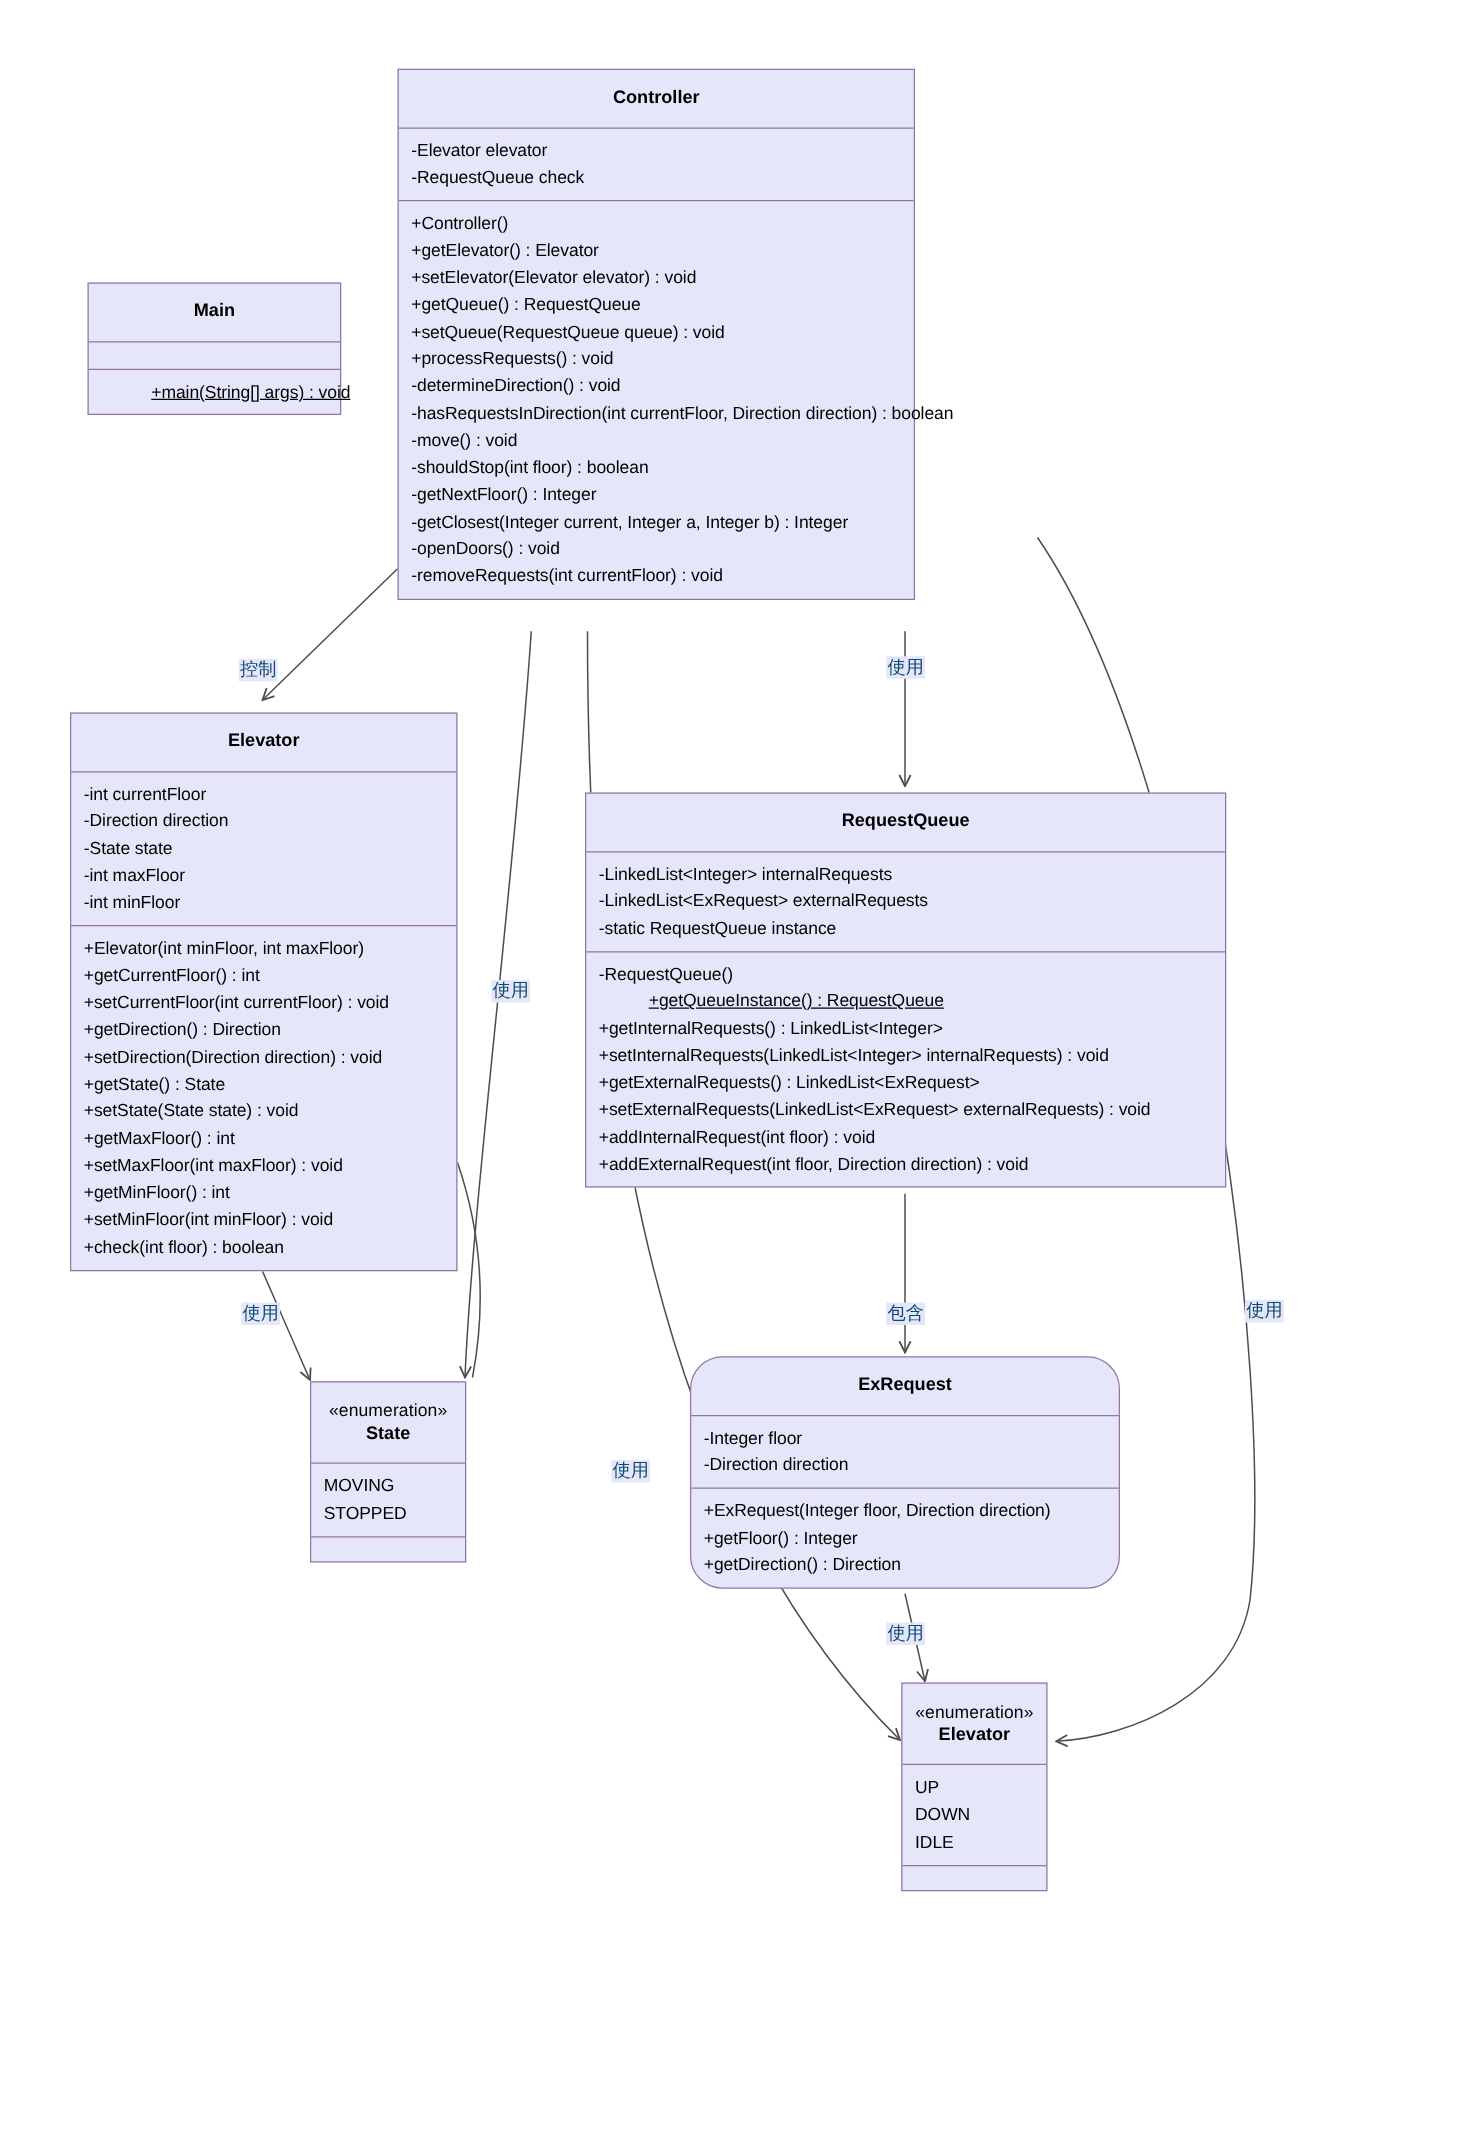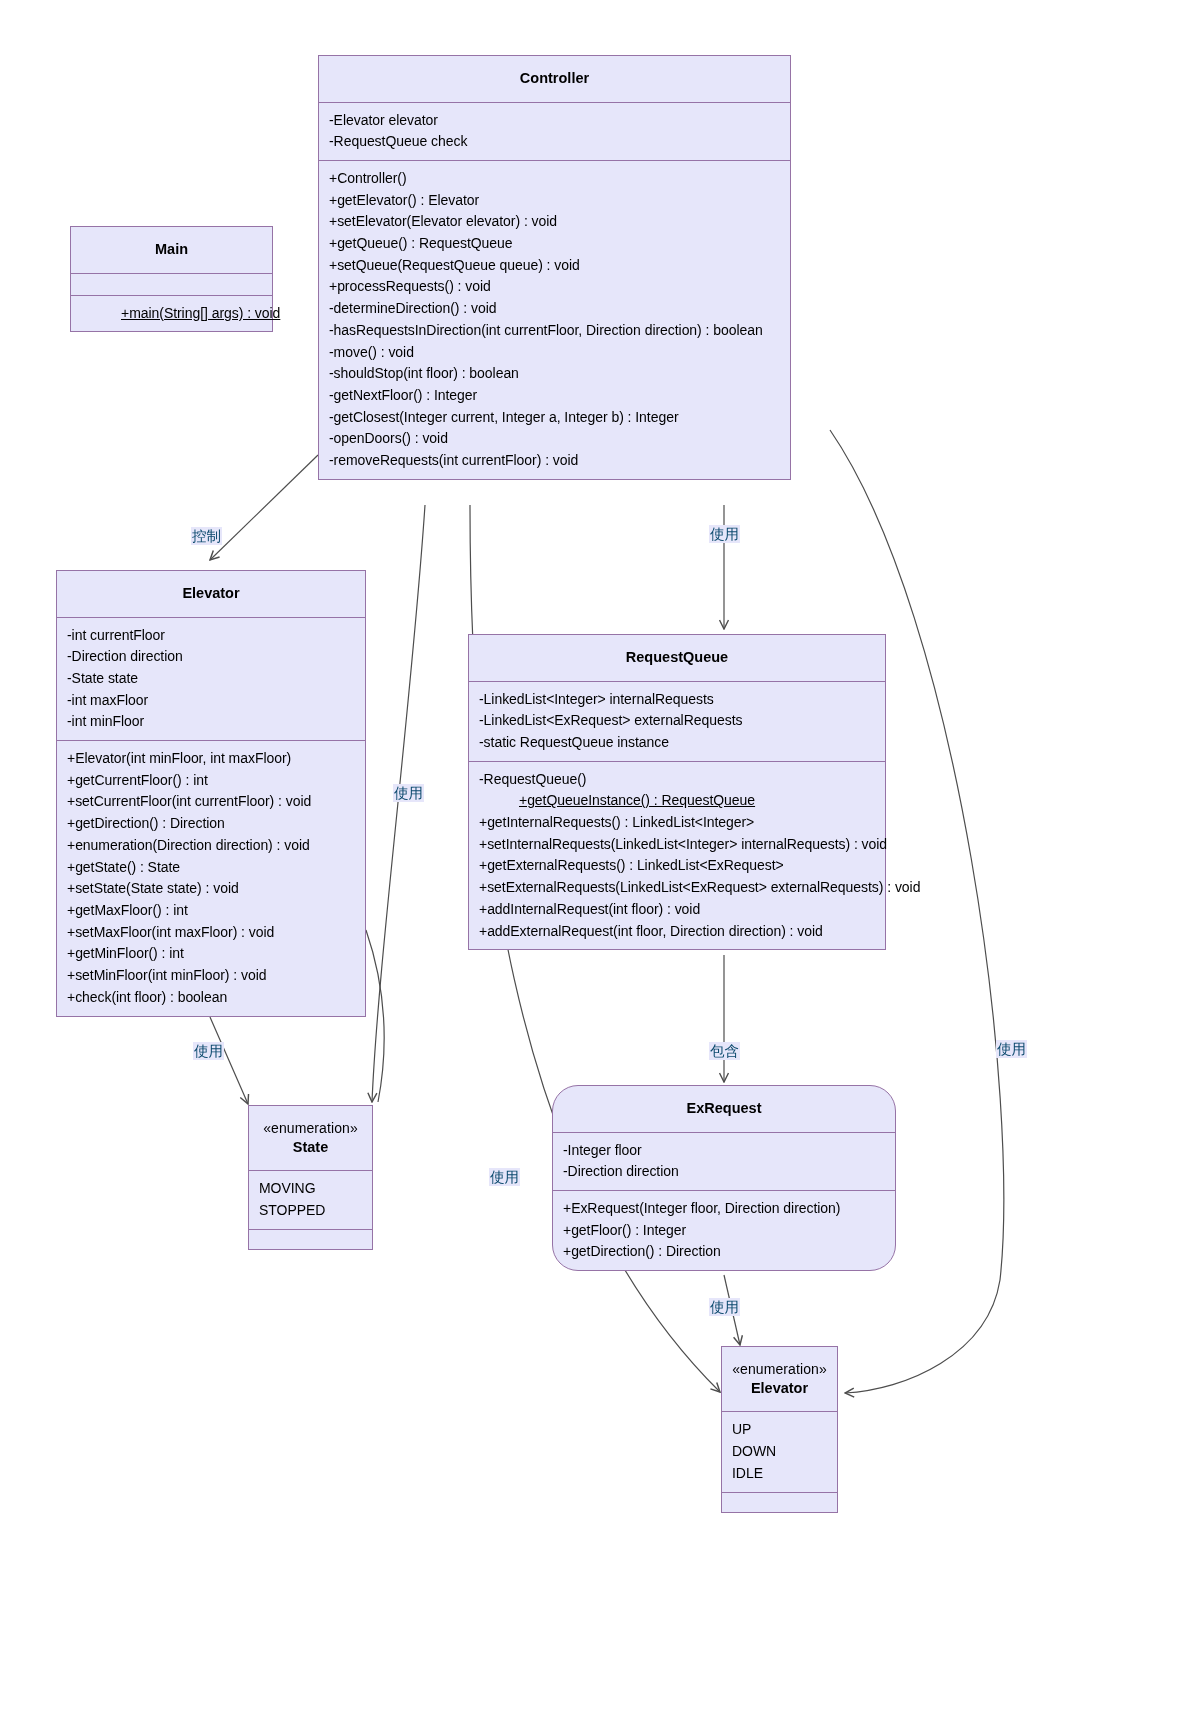--- a/index.html
+++ b/index.html
@@ -125,21 +125,21 @@
   </svg>
 
   <div class="uml-class" style="left:70px; top:226px; width:203px;">
     <div class="uml-section uml-title">Main</div>
     <div class="uml-section empty"></div>
     <div class="uml-section">
       <div class="uml-row static">+main(String[] args) : void</div>
     </div>
   </div>
 
-  <div class="uml-class" style="left:318px; top:55px; width:473px;justify-content:space-between;">
+  <div class="uml-class" style="left:318px; top:55px; width:414px;justify-content:space-between;">
     <div class="uml-section uml-title">Controller</div>
     <div class="uml-section">
       <div class="uml-row">-Elevator elevator</div>
       <div class="uml-row">-RequestQueue check</div>
     </div>
     <div class="uml-section">
       <div class="uml-row">+Controller()</div>
       <div class="uml-row">+getElevator() : Elevator</div>
       <div class="uml-row">+setElevator(Elevator elevator) : void</div>
       <div class="uml-row">+getQueue() : RequestQueue</div>
@@ -163,32 +163,32 @@
       <div class="uml-row">-Direction direction</div>
       <div class="uml-row">-State state</div>
       <div class="uml-row">-int maxFloor</div>
       <div class="uml-row">-int minFloor</div>
     </div>
     <div class="uml-section">
       <div class="uml-row">+Elevator(int minFloor, int maxFloor)</div>
       <div class="uml-row">+getCurrentFloor() : int</div>
       <div class="uml-row">+setCurrentFloor(int currentFloor) : void</div>
       <div class="uml-row">+getDirection() : Direction</div>
-      <div class="uml-row">+enumeration(Direction direction) : void</div>
+      <div class="uml-row">+setDirection(Direction direction) : void</div>
       <div class="uml-row">+getState() : State</div>
       <div class="uml-row">+setState(State state) : void</div>
       <div class="uml-row">+getMaxFloor() : int</div>
       <div class="uml-row">+setMaxFloor(int maxFloor) : void</div>
       <div class="uml-row">+getMinFloor() : int</div>
       <div class="uml-row">+setMinFloor(int minFloor) : void</div>
       <div class="uml-row">+check(int floor) : boolean</div>
     </div>
   </div>
 
-  <div class="uml-class" style="left:468px; top:634px; width:418px;">
+  <div class="uml-class" style="left:468px; top:634px; width:513px;">
     <div class="uml-section uml-title">RequestQueue</div>
     <div class="uml-section">
       <div class="uml-row">-LinkedList&lt;Integer&gt; internalRequests</div>
       <div class="uml-row">-LinkedList&lt;ExRequest&gt; externalRequests</div>
       <div class="uml-row">-static RequestQueue instance</div>
     </div>
     <div class="uml-section">
       <div class="uml-row">-RequestQueue()</div>
       <div class="uml-row static">+getQueueInstance() : RequestQueue</div>
       <div class="uml-row">+getInternalRequests() : LinkedList&lt;Integer&gt;</div>

